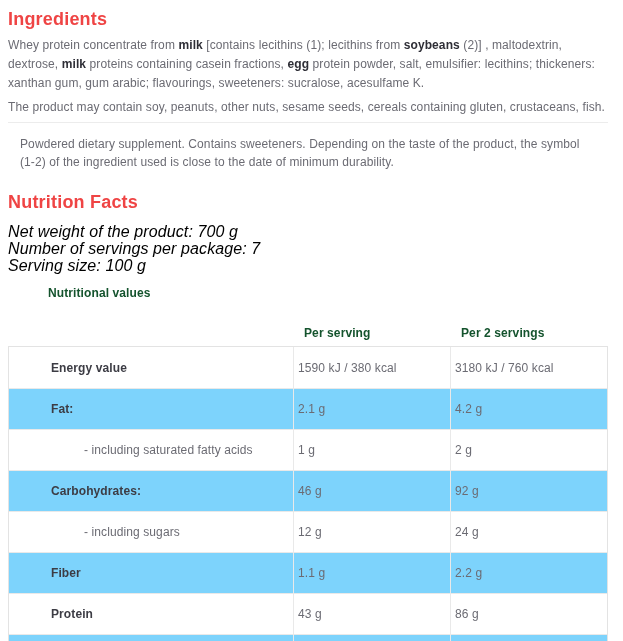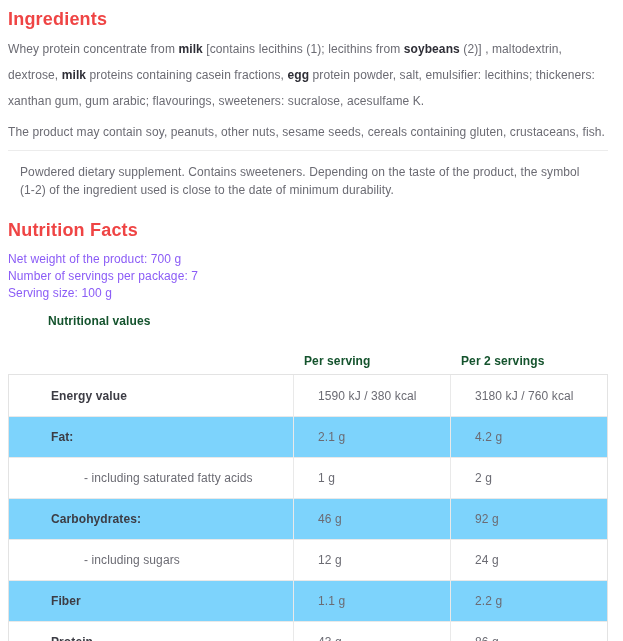--- a/index.html
+++ b/index.html
@@ -19,41 +19,42 @@
     font-weight: 700;
     line-height: 22px;
     color: #ef4444;
     letter-spacing: 0.2px;
   }
   .title-nutrition { margin-top: 20px; }
 
   .para {
     font-size: 12px;
     color: #6b6b73;
-    line-height: 26px;
+    line-height: 19px;
     letter-spacing: 0.1px;
   }
   .p1 { margin: 6px 0 0 0; }
   .p2 { margin: 5px 0 0 0; }
   .p3 { margin: 12px; line-height: 18px; }
   .para .b { font-weight: 700; color: #2e2e36; }
 
   .divider {
     border: 0;
     border-top: 1px solid #ececec;
     margin: 5px 0 7px 0;
     height: 0;
   }
 
   .meta { margin-top: 10px; }
   .meta-line {
-    font-size: 12px;
-    color: #8b5cf6;
+    font-size: 16px;
+    color: #000000;
     line-height: 17px;
     letter-spacing: 0.1px;
+    font-style: italic;
   }
 
   .nt-header {
     margin-top: 12px;
     display: grid;
     grid-template-columns: 284px 157px 157px;
     font-size: 12px;
     font-weight: 700;
     color: #14532d;
     letter-spacing: 0.1px;
@@ -80,21 +81,21 @@
     align-items: center;
     height: 100%;
     font-size: 12px;
     color: #6b6b73;
     letter-spacing: 0.1px;
   }
   .nt-row .c1 { padding-left: 42px; }
   .nt-row .c1.main { font-weight: 700; color: #3c3c44; }
   .nt-row .c1.sub { padding-left: 75px; color: #6b6b73; font-weight: 400; }
   .nt-row .c2, .nt-row .c3 {
-    padding-left: 24px;
+    padding-left: 4px;
     border-left: 1px solid #e9e9e9;
   }
 </style>
 </head>
 <body>
 
 <div class="page">
 
   <h2 class="section-title">Ingredients</h2>
 

